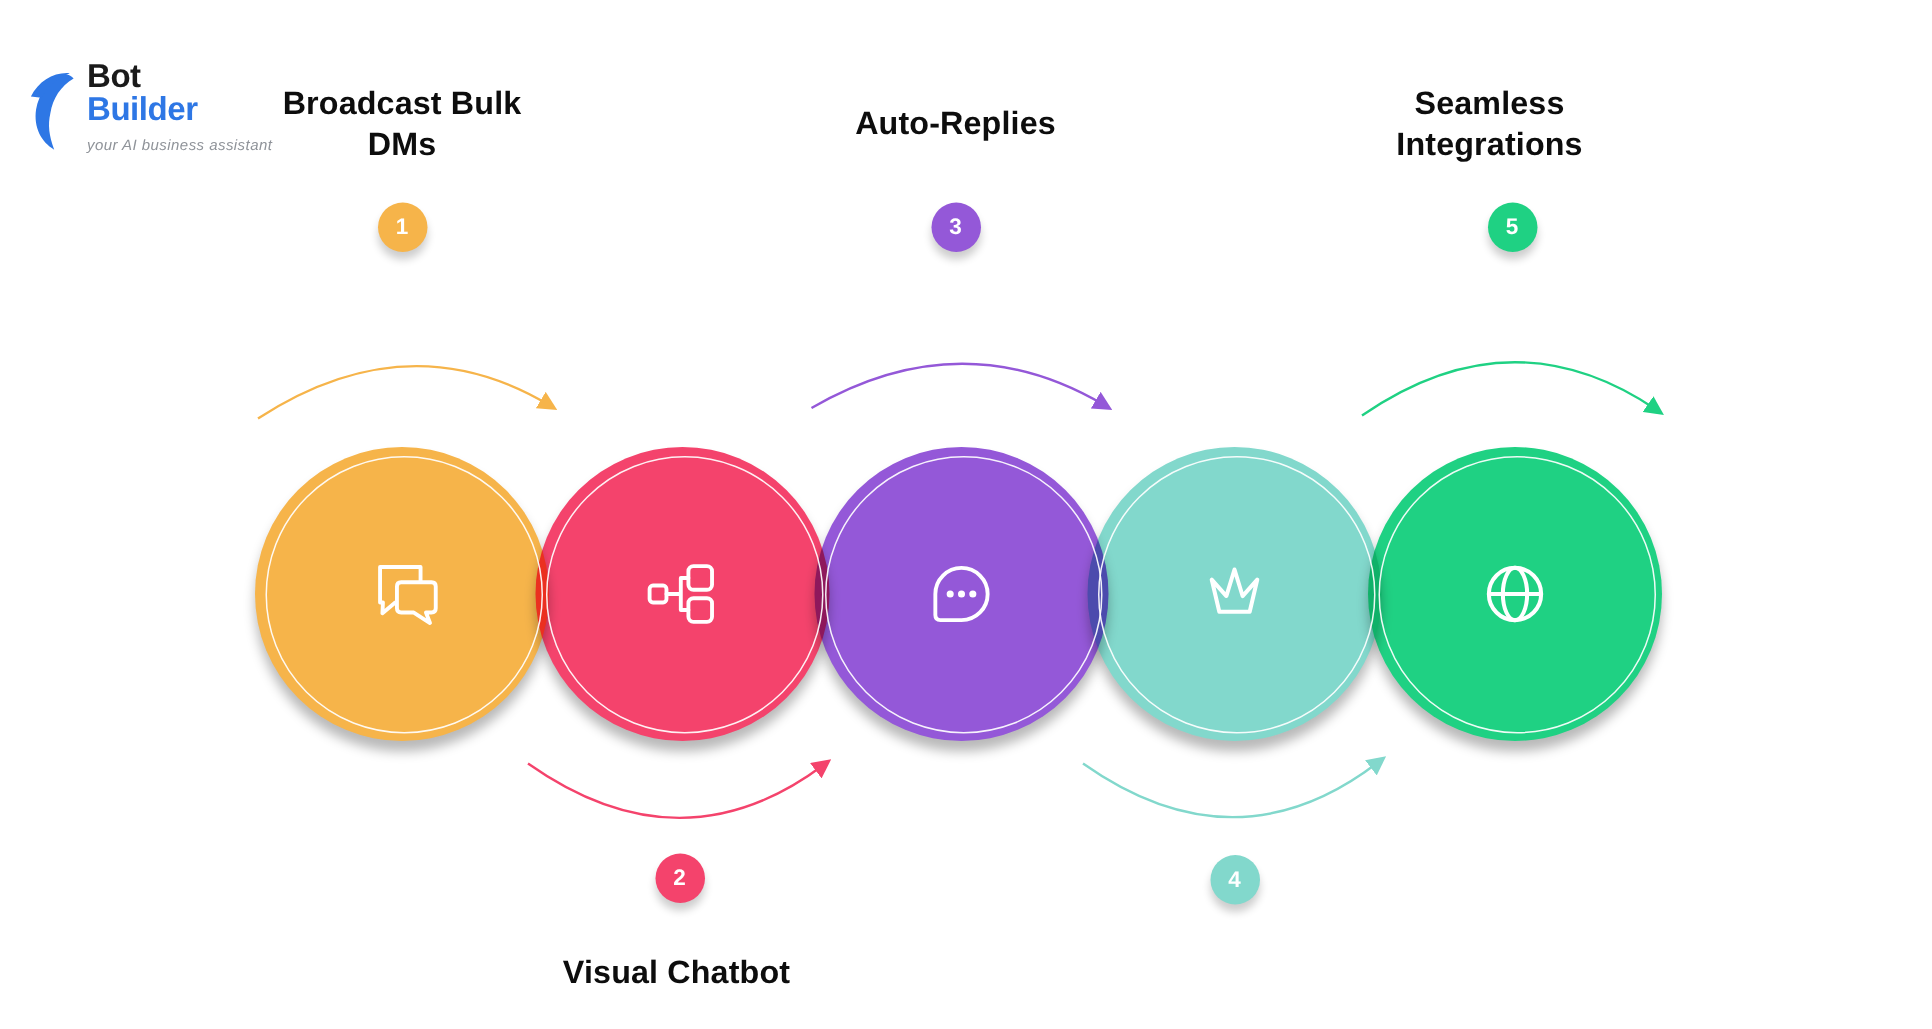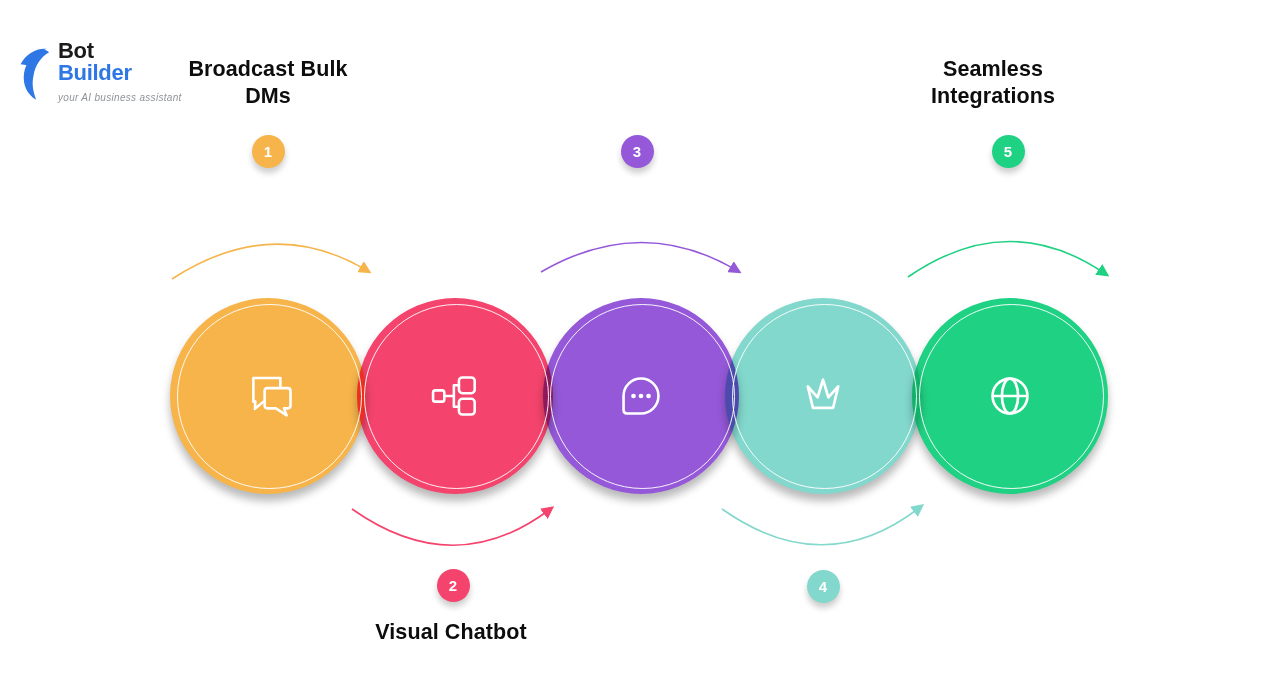--- a/index.html
+++ b/index.html
@@ -26,21 +26,21 @@
     box-shadow:0 5px 6px rgba(0,0,0,0.2);
   }
   
   .label{
     position:absolute;width:300px;height:60px;z-index:10;
     display:flex;flex-direction:column;align-items:center;
     font-size:21.5px;font-weight:600;color:#0d0d0d;line-height:27.5px;
     text-align:center;letter-spacing:0.1px;
   }
   .label.top{top:53px;justify-content:center;}
-  .label.bottom{top:619px;justify-content:space-between;}
+  .label.bottom{top:619px;justify-content:center;}
   .label span:empty{display:none;}
   
   #arrows{position:absolute;left:0;top:0;z-index:5;pointer-events:none;}
   
   #logo{position:absolute;left:18px;top:12px;display:flex;align-items:flex-start;z-index:10;margin-top:28px;}
   #logo .mark{width:38px;height:58px;margin-top:4px;}
   #logo .words{margin-left:2px;line-height:22px;}
   #logo .bot{font-size:22px;font-weight:700;color:#1a1a1a;letter-spacing:-0.3px;}
   #logo .penguin{font-size:22px;font-weight:700;letter-spacing:-0.3px;}
   #logo .tagline{font-size:10px;font-style:italic;color:#8f9399;margin-top:3px;letter-spacing:0.3px;}
@@ -135,20 +135,24 @@
       <span>4</span>
     </div>
   <div class="badge" style="left: 991.5px; top: 134.5px; background-color: rgb(31, 209, 131);">
       <span>5</span>
     </div>
 
   <div class="label top" style="left:118px">
     <span>Broadcast Bulk</span>
     <span>DMs</span>
   </div>
+  <div class="label top" style="left:487px">
+    <span>Auto-Replies</span>
+
+  </div>
   <div class="label top" style="left:843px">
     <span>Seamless</span>
     <span>Integrations</span>
   </div>
   <div class="label bottom" style="left:301px">
     <span>Visual Chatbot</span>
   </div>
 
   <div id="logo">
     <svg class="mark" viewBox="0 0 44 64">

